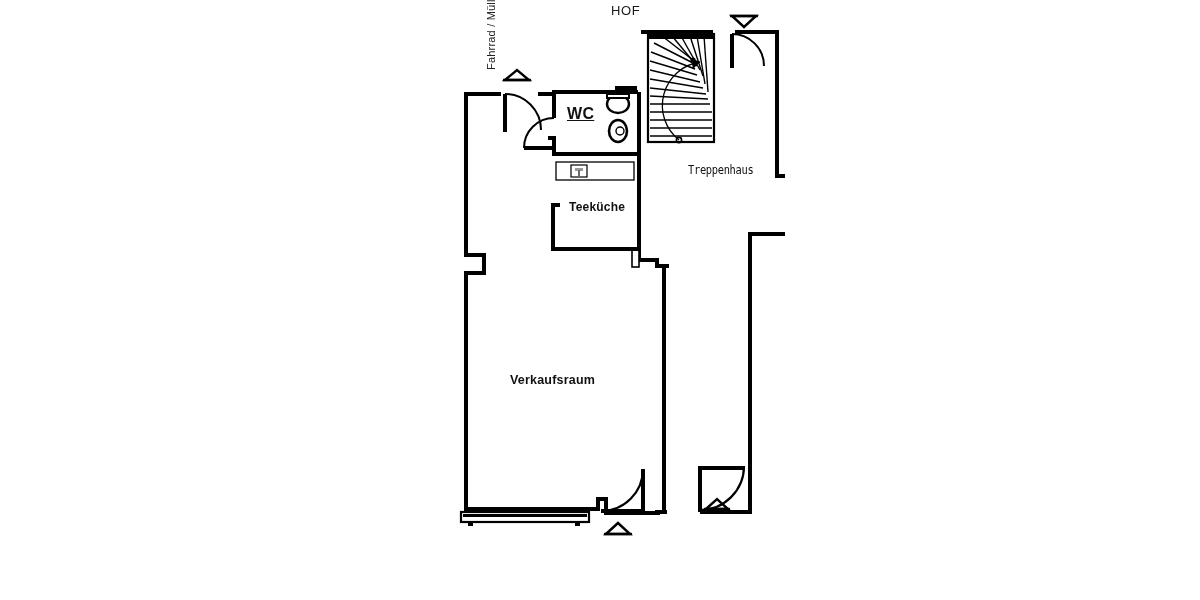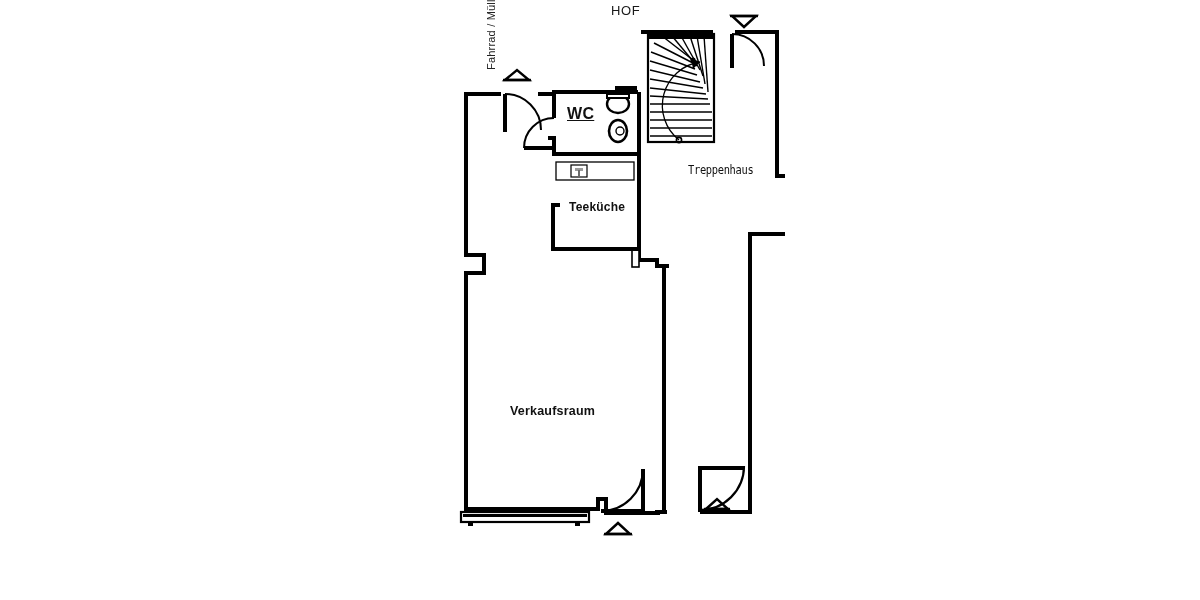--- a/index.html
+++ b/index.html
@@ -261,17 +261,17 @@
   </svg>
 
   <div class="room-label lbl-hof" style="left:611px; top:3px;">HOF</div>
 
   <div class="room-label lbl-fahrrad" style="left:485px; top:70px;">Fahrrad / Müll</div>
 
   <div class="room-label lbl-wc" style="left:567px; top:105px;">WC</div>
 
   <div class="room-label lbl-teekueche" style="left:569px; top:200px;text-align:center;">Teeküche</div>
 
-  <div class="room-label lbl-verkaufsraum" style="left:510px; top:373px;margin-top:31px;">Verkaufsraum</div>
+  <div class="room-label lbl-verkaufsraum" style="left:510px; top:373px;">Verkaufsraum</div>
 
   <div class="room-label lbl-treppenhaus" style="left:688px; top:162px;">Treppenhaus</div>
 
 </div>
 
 </body></html>

